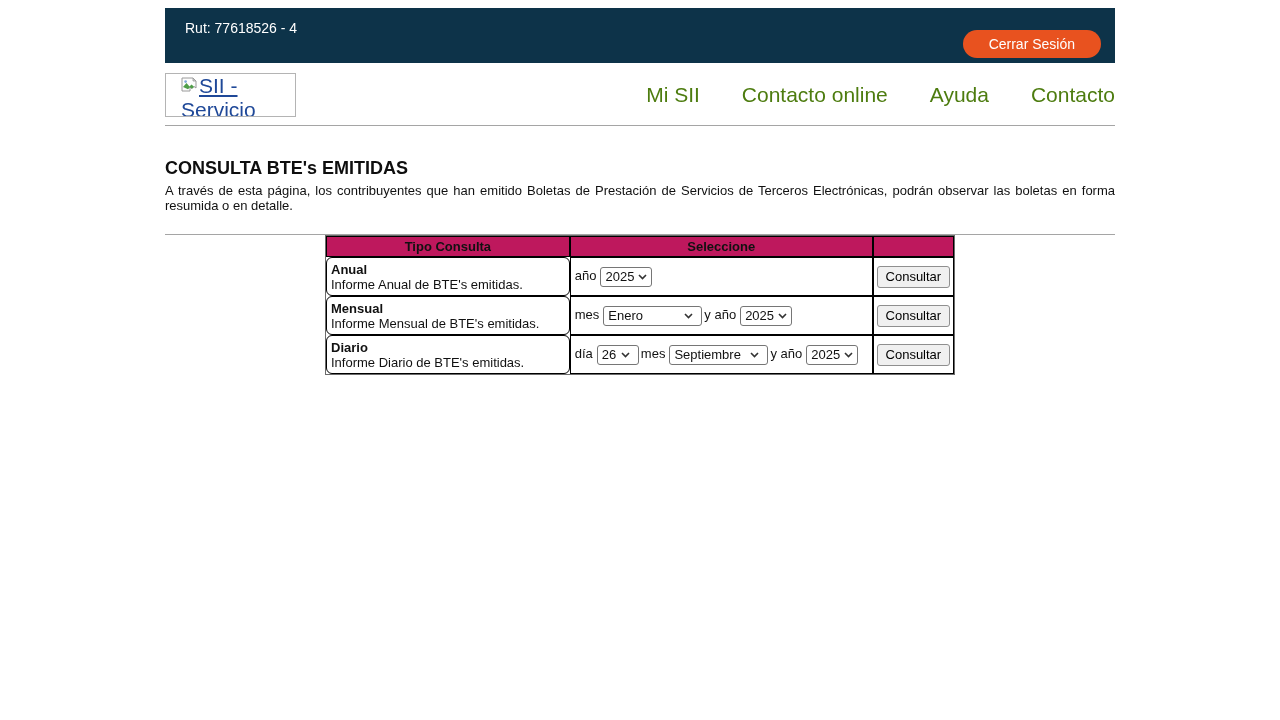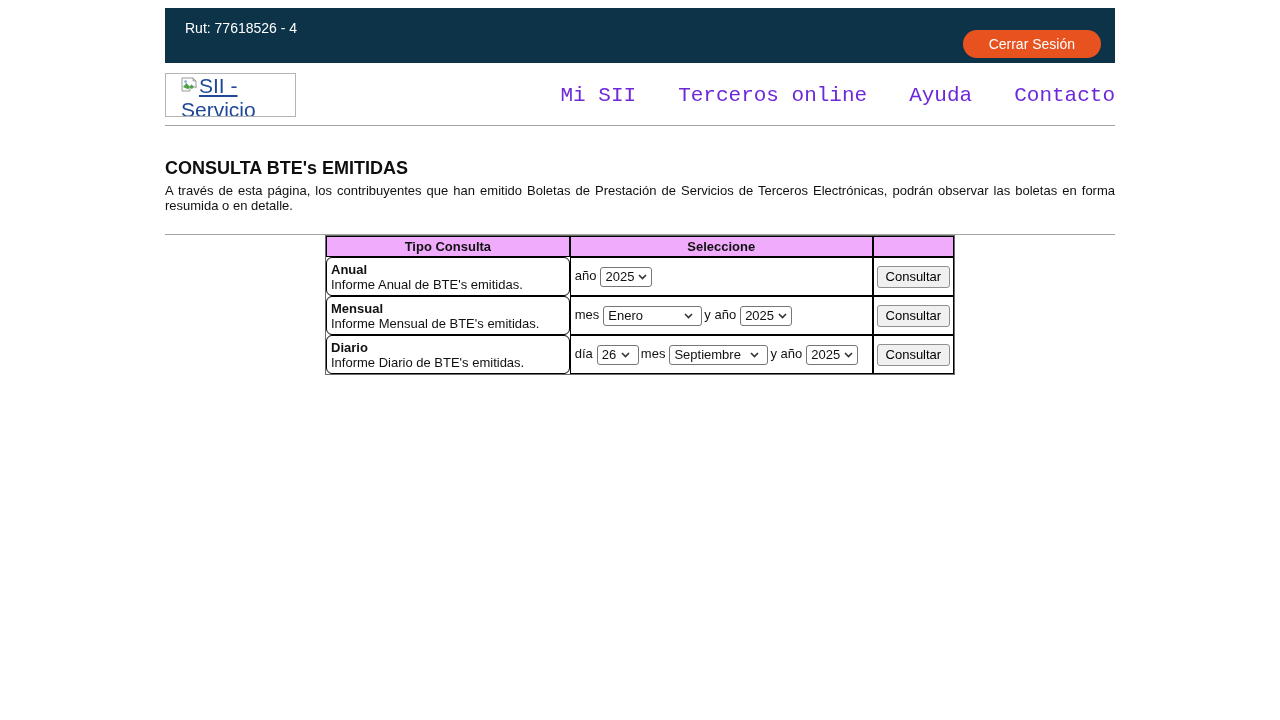--- a/index.html
+++ b/index.html
@@ -41,21 +41,21 @@
     overflow: hidden;
     font-size: 21px; line-height: 24px;
     color: #1f4898; text-decoration: underline;
     padding: 0 15px;
     cursor: pointer;
     display: block;
   }
   .broken-img { display: inline-block; vertical-align: baseline; margin-right: 1px; }
   .nav { display: flex; gap: 42px; align-items: center; padding-right: 0; }
   .nav-link {
-    color: #6d28d9; font-size: 21px; text-decoration: none; cursor: pointer; font-family: Liberation Mono, monospace;
+    color: #4d7c0f; font-size: 21px; text-decoration: none; cursor: pointer;
   }
 
   .divider {
     border: none; border-top: 1px solid #a5a5a5;
     margin: 0; height: 0;
   }
   .divider-1 { margin-top: 5px; }
   .divider-2 { margin-top: 21px; }
 
   .page-title {
@@ -74,21 +74,21 @@
   }
 
   
   table.consulta {
     margin-left: 160px; width: 630px;
     border-collapse: separate; border-spacing: 0;
     border: 1px solid #6b6b6b;
     font-size: 13px;
   }
   table.consulta th {
-    background: #f0abfc; border: 1px solid #000;
+    background: #be185d; border: 1px solid #000;
     height: 21px; font-size: 13px; font-weight: bold;
     text-align: center; padding: 1px 2px;
   }
   table.consulta td {
     border: 1px solid #000; height: 39px; vertical-align: middle;
   }
   .col-tipo { width: 243px; }
   .col-sel  { width: 302px; }
   .col-btn  { width: 81px; }
   td.tipo { padding: 1px 4px; line-height: 15px; border-radius: 6px; }
@@ -132,21 +132,21 @@
     <a class="logo-box">
       <svg class="broken-img" width="17" height="16" viewBox="0 0 17 16">
         <path d="M1 1 h11 l3 3 v7 l-2 -1.5 -2 2 -2 -1.5 v4 H1 Z" fill="#fdfdfd" stroke="#9a9a9a" stroke-width="1"></path>
         <path d="M12 1 l3 3 h-3 Z" fill="#cfcfcf" stroke="#9a9a9a" stroke-width="0.8"></path>
         <path d="M2 10 l3.5 -4 3 3.5 2 -2 2.5 2.2 -2 2 -2 -1.5 -2 2 Z" fill="#4f9e48"></path>
         <circle cx="4.6" cy="4.6" r="1.3" fill="#7ea7d8"></circle>
       </svg><span>SII - Servicio de</span>
     </a>
     <nav class="nav">
       <a class="nav-link">Mi SII</a>
-      <a class="nav-link">Terceros online</a>
+      <a class="nav-link">Contacto online</a>
       <a class="nav-link">Ayuda</a>
       <a class="nav-link">Contacto</a>
     </nav>
   </div>
 
   <hr class="divider divider-1">
 
   <h1 class="page-title">CONSULTA BTE's EMITIDAS</h1>
   <p class="page-desc">A través de esta página, los contribuyentes que han emitido Boletas de Prestación de Servicios de Terceros Electrónicas, podrán observar las boletas en forma resumida o en detalle.</p>
 

